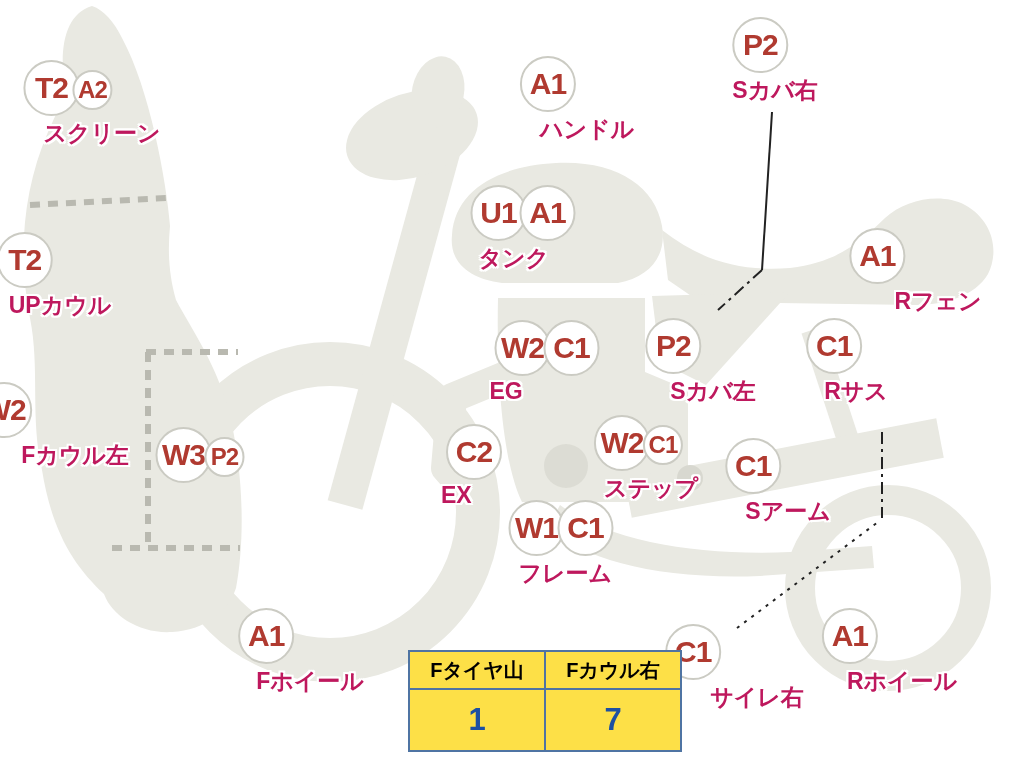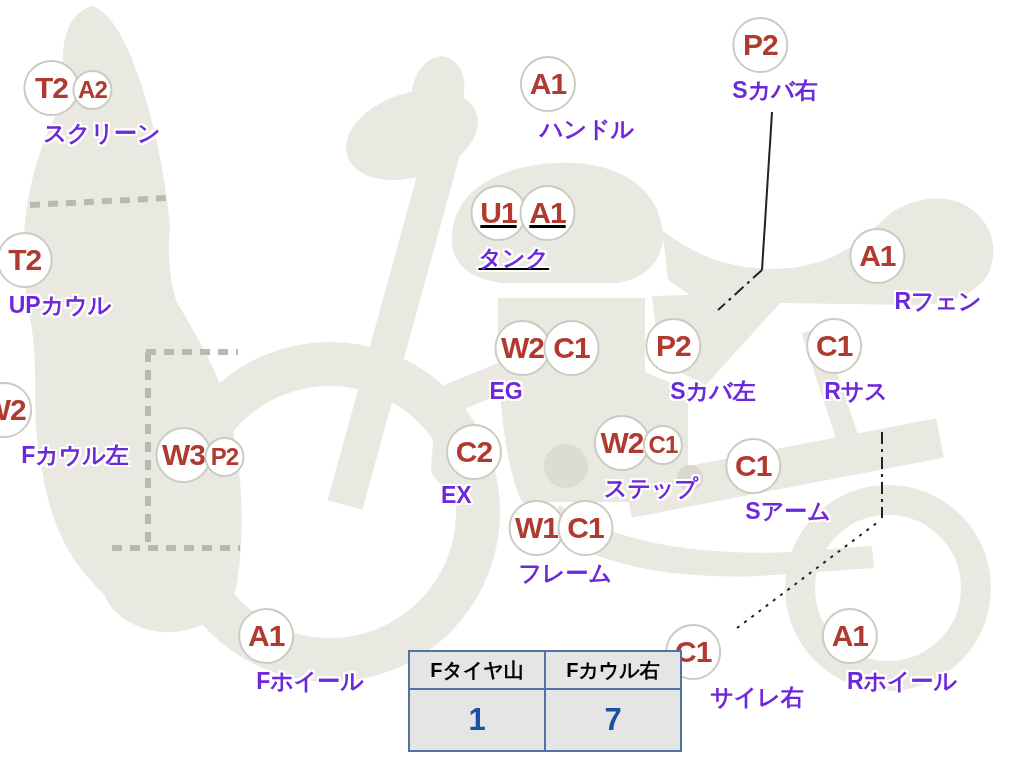--- a/index.html
+++ b/index.html
@@ -16,29 +16,29 @@
   .badges { display:flex; align-items:flex-start; }
   .badge {
     width:56px; height:56px; border-radius:50%; background:#ffffff;
     border:2px solid #cbcbc3; color:#b03a30; font-size:30px; font-weight:bold;
     display:flex; align-items:center; justify-content:center;
     box-sizing:border-box; letter-spacing:-1px; flex:none;
   }
   .badge.second { margin-left:-7px; }
   .badge.small { width:40px; height:40px; font-size:24px; margin-left:-7px; margin-top:10px; }
   .anno-label {
-    margin-top:2px; font-size:23px; font-weight:bold; color:#6d28d9;
+    margin-top:2px; font-size:23px; font-weight:bold; color:#be185d;
     white-space:nowrap;
     text-shadow:-2px -2px 0 #fff, 2px -2px 0 #fff, -2px 2px 0 #fff, 2px 2px 0 #fff,
                 -2px 0 0 #fff, 2px 0 0 #fff, 0 -2px 0 #fff, 0 2px 0 #fff;
   }
 
   table.tire-table {
     position:absolute; left:408px; top:650px; z-index:2;
-    border-collapse:collapse; background:#e5e5e5;
+    border-collapse:collapse; background:#fde047;
   }
   .tire-table th, .tire-table td {
     border:2px solid #4f74a3; width:134px; text-align:center; padding:0;
   }
   .tire-table th { height:36px; font-size:20px; font-weight:bold; color:#000; }
   .tire-table td { height:60px; font-size:31px; font-weight:bold; color:#1d50a2; }
 </style>
 </head>
 <body>
 
@@ -122,21 +122,21 @@
     </div>
   </div>
 
   <div class="anno" style="left:567px; top:56px;">
     <div class="badges">
       <span class="badge">A1</span>
     </div>
     <div class="anno-label" style="transform:translateX(20px)">ハンドル</div>
   </div>
 
-  <div class="anno" style="left:523px; top:185px;text-decoration:underline;">
+  <div class="anno" style="left:523px; top:185px;">
     <div class="badges">
       <span class="badge">U1</span>
       <span class="badge second">A1</span>
     </div>
     <div class="anno-label" style="transform:translateX(8px)">タンク</div>
   </div>
 
   <div class="anno" style="left:775px; top:17px;">
     <div class="badges">
       <span class="badge">P2</span>

